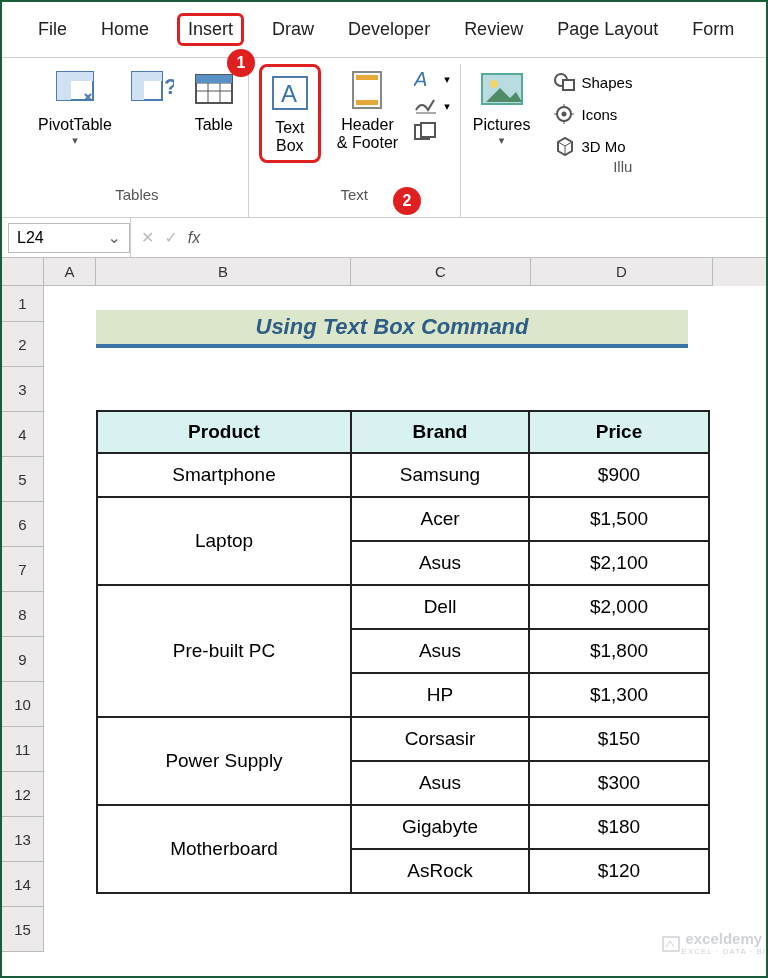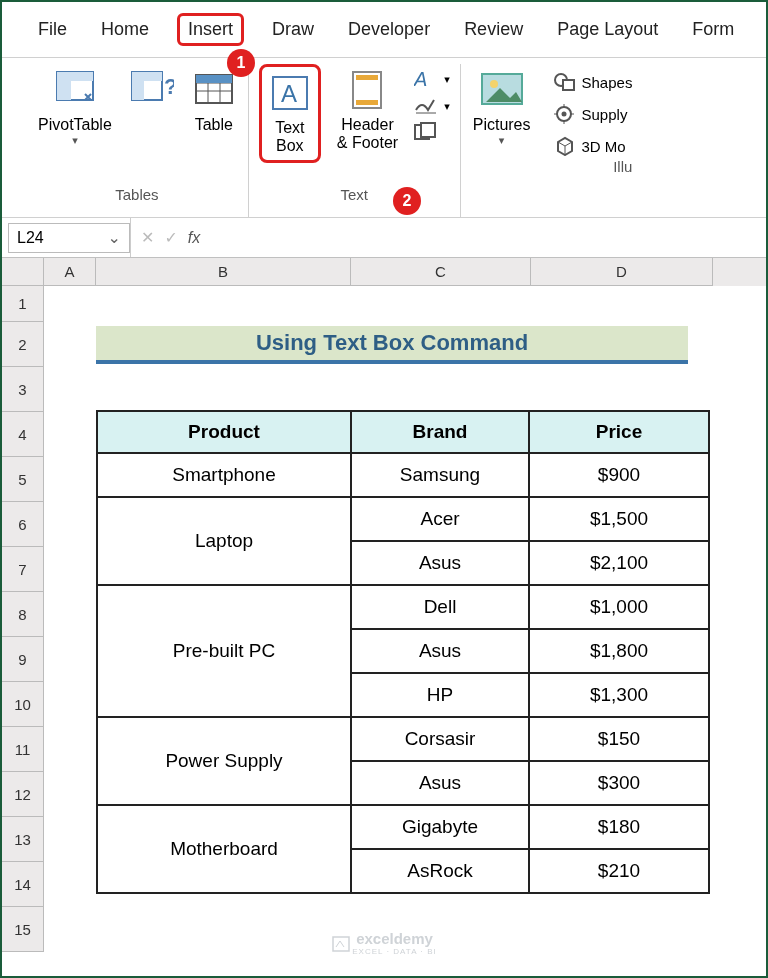--- a/index.html
+++ b/index.html
@@ -49,21 +49,21 @@
   
   .banner { position: absolute; top: 44px; left: 56px; width: 592px; height: 38px; background: #dbe6ca; border-bottom: 4px solid #3b74a8; display: flex; align-items: center; justify-content: center; color: #2e5e85; font-size: 22px; font-weight: 600; }
   
   
   .data-table { position: absolute; top: 128px; left: 56px; width: 614px; border-collapse: collapse; font-size: 19px; }
   .data-table th, .data-table td { border: 2px solid #222; text-align: center; vertical-align: middle; }
   .data-table th { background: #d8f2f2; font-weight: bold; height: 42px; }
   .data-table td { height: 44px; }
   
   
-  .watermark { position: absolute; bottom: 20px; left: 0; width: 100%; text-align: center; color: #cfd3d7; font-size: 15px; display: flex; align-items: center; justify-content: center; gap: 1px; }
+  .watermark { position: absolute; bottom: 20px; left: 0; width: 100%; text-align: center; color: #cfd3d7; font-size: 15px; display: flex; align-items: center; justify-content: flex-end; gap: 1px; }
   .watermark .wm-sub { font-size: 8px; letter-spacing: 1px; display: block; }
 </style>
 </head>
 <body>
 
 <div class="menu-tabs" id="menu-tabs">
     <div class="menu-tab">File</div>
     <div class="menu-tab">Home</div>
     <div class="menu-tab active">Insert</div>
     <div class="menu-tab">Draw</div>
@@ -195,21 +195,21 @@
       </div>
       <div class="small-row">
         <svg width="22" height="20">
             <circle cx="10" cy="10" r="7" fill="none" stroke="#555" stroke-width="2"></circle>
             <circle cx="10" cy="10" r="2.5" fill="#555"></circle>
             <line x1="10" y1="0" x2="10" y2="4" stroke="#555"></line>
             <line x1="10" y1="16" x2="10" y2="20" stroke="#555"></line>
             <line x1="0" y1="10" x2="4" y2="10" stroke="#555"></line>
             <line x1="16" y1="10" x2="20" y2="10" stroke="#555"></line>
           </svg>
-        <span>Supply</span>
+        <span>Icons</span>
       </div>
       <div class="small-row">
         <svg width="22" height="20">
             <path d="M4 6 L11 2 L18 6 L18 15 L11 19 L4 15 Z" fill="none" stroke="#555" stroke-width="2"></path>
             <path d="M4 6 L11 10 L18 6 M11 10 L11 19" fill="none" stroke="#555"></path>
           </svg>
         <span>3D Mo</span>
       </div>
     </div>
     <div class="group-label" style="align-self:flex-end;">Illu</div>
@@ -280,21 +280,21 @@
       </div>
       <div class="row">
         <div class="row-h">14</div>
       </div>
       <div class="row">
         <div class="row-h">15</div>
       </div>
     </div>
 
   <div style="position:absolute; top:28px; left:42px; right:0; bottom:0;">
-    <div class="banner" style="top:40px; left:52px;">Using Text Box Command</div>
+    <div class="banner" style="top:24px; left:52px;font-style:italic;">Using Text Box Command</div>
     <table class="data-table" style="top:124px; left:52px;">
       <thead>
           <tr id="thead-row">
             <th>Product</th>
             <th>Brand</th>
             <th>Price</th>
           </tr>
         </thead>
       <tbody id="tbody">
           <tr>
@@ -307,21 +307,21 @@
             <td style="width: 178px;">Acer</td>
             <td style="width: 180px;">$1,500</td>
           </tr>
           <tr>
             <td style="width: 178px;">Asus</td>
             <td style="width: 180px;">$2,100</td>
           </tr>
           <tr>
             <td rowspan="3" style="width: 254px;">Pre-built PC</td>
             <td style="width: 178px;">Dell</td>
-            <td style="width: 180px;">$1,000</td>
+            <td style="width: 180px;">$2,000</td>
           </tr>
           <tr>
             <td style="width: 178px;">Asus</td>
             <td style="width: 180px;">$1,800</td>
           </tr>
           <tr>
             <td style="width: 178px;">HP</td>
             <td style="width: 180px;">$1,300</td>
           </tr>
           <tr>
@@ -333,21 +333,21 @@
             <td style="width: 178px;">Asus</td>
             <td style="width: 180px;">$300</td>
           </tr>
           <tr>
             <td rowspan="2" style="width: 254px;">Motherboard</td>
             <td style="width: 178px;">Gigabyte</td>
             <td style="width: 180px;">$180</td>
           </tr>
           <tr>
             <td style="width: 178px;">AsRock</td>
-            <td style="width: 180px;">$210</td>
+            <td style="width: 180px;">$120</td>
           </tr>
         </tbody>
     </table>
   </div>
 </div>
 
 <div class="watermark">
   <svg width="20" height="20">
       <rect x="2" y="4" width="16" height="14" fill="none" stroke="#cfd3d7" stroke-width="1.5"></rect>
       <path d="M5 14 L9 8 L13 14" stroke="#cfd3d7" fill="none"></path>

